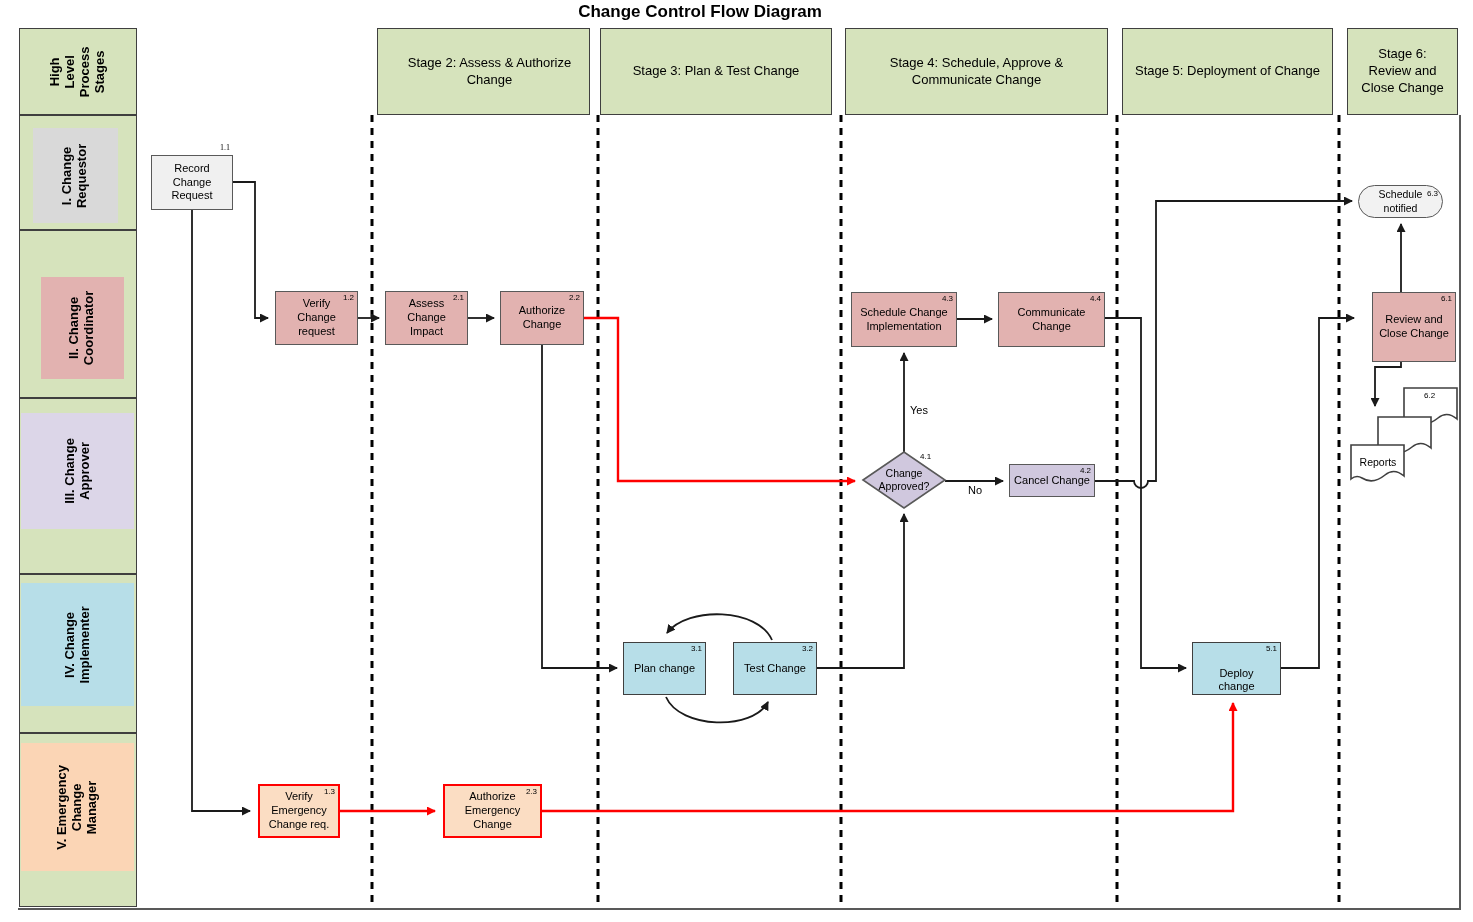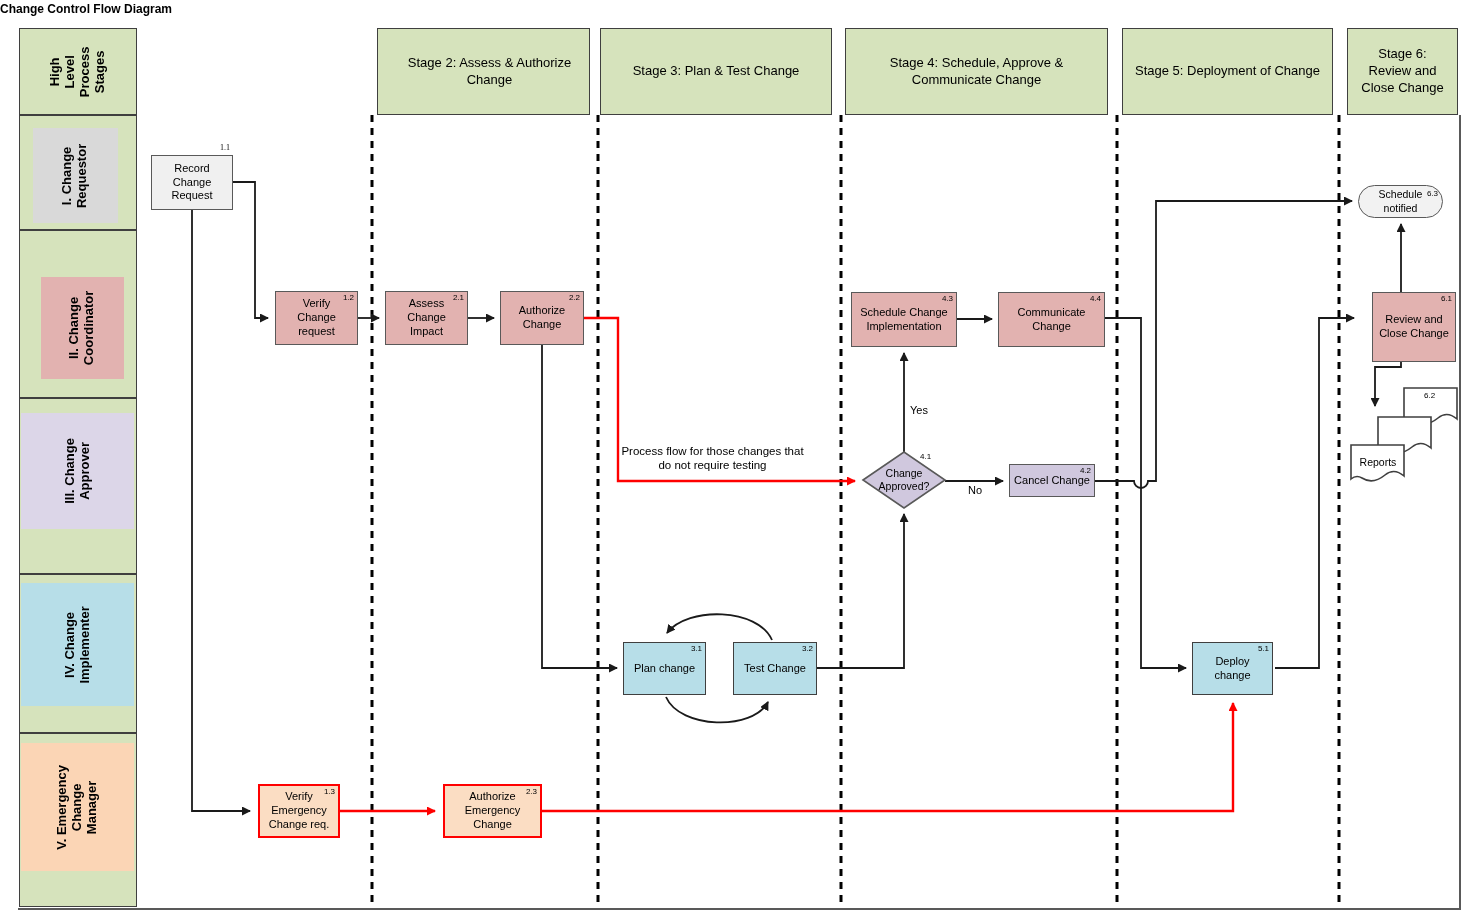--- a/index.html
+++ b/index.html
@@ -1,19 +1,19 @@
 <!DOCTYPE html>
 <html><head>
 <meta charset="utf-8">
 <style>
   html,body{margin:0;padding:0;background:#ffffff;}
   .canvas{position:relative;width:1473px;height:922px;background:#ffffff;
           font-family:"Liberation Sans",sans-serif;color:#000;overflow:hidden;}
-  .title{position:absolute;top:2px;left:0;width:1400px;text-align:left;
-         font-size:12px;font-weight:bold;}
+  .title{position:absolute;top:2px;left:0;width:1400px;text-align:center;
+         font-size:17px;font-weight:bold;}
   
   .lane-outer{position:absolute;left:19px;width:118px;background:#d6e3bc;
               border:1.6px solid #3f3f3f;box-sizing:border-box;}
   .lane-inner{position:absolute;display:flex;align-items:center;justify-content:center;}
   .rot{transform:rotate(-90deg);white-space:pre-line;text-align:center;
        font-weight:bold;font-size:13px;line-height:1.15;}
   
   .stage{position:absolute;top:28px;height:87px;background:#d6e3bc;
          border:1.6px solid #3f3f3f;box-sizing:border-box;display:flex;
          align-items:center;justify-content:center;text-align:center;
@@ -187,21 +187,21 @@
     <span class="lbl">Cancel Change</span>
   </div>
   <div class="node blue" style="left:623px;top:642px;width:83px;height:53px;">
     <span class="num">3.1</span>
     <span class="lbl">Plan change</span>
   </div>
   <div class="node blue" style="left:733px;top:642px;width:84px;height:53px;">
     <span class="num">3.2</span>
     <span class="lbl">Test Change</span>
   </div>
-  <div class="node blue" style="left:1192px;top:642px;width:81px;height:53px;">
+  <div class="node blue" style="left:1192px;top:642px;width:89px;height:53px;align-items:flex-end;">
     <span class="num">5.1</span>
     <span class="lbl">Deploy
 change</span>
   </div>
   <div class="node" style="left:1360px;top:292px;width:84px;height:70px;margin-left:12px;">
     <span class="num">6.1</span>
     <span class="lbl">Review and
 Close Change</span>
   </div>
   <div class="node stadium" style="left:1358px;top:185px;width:85px;height:33px;">
@@ -224,16 +224,14 @@
 
   <div class="dia-lbl" style="left:865px;top:456px;width:78px;height:48px;">Change
 Approved?</div>
   <div class="floating" style="left:920px;top:452px;font-size:8px;">4.1</div>
 
   <div class="floating" style="left:1424px;top:391px;font-size:8px;">6.2</div>
   <div class="floating" style="left:1352px;top:456px;width:52px;text-align:center;font-size:10.5px;">Reports</div>
 
   <div class="floating" style="left:910px;top:404px;">Yes</div>
   <div class="floating" style="left:968px;top:484px;">No</div>
-  <div class="annot" style="left:605px;top:444px;width:215px;">Process flow for those changes that
-do not require testing</div>
 
 </div>
 
 </body></html>

